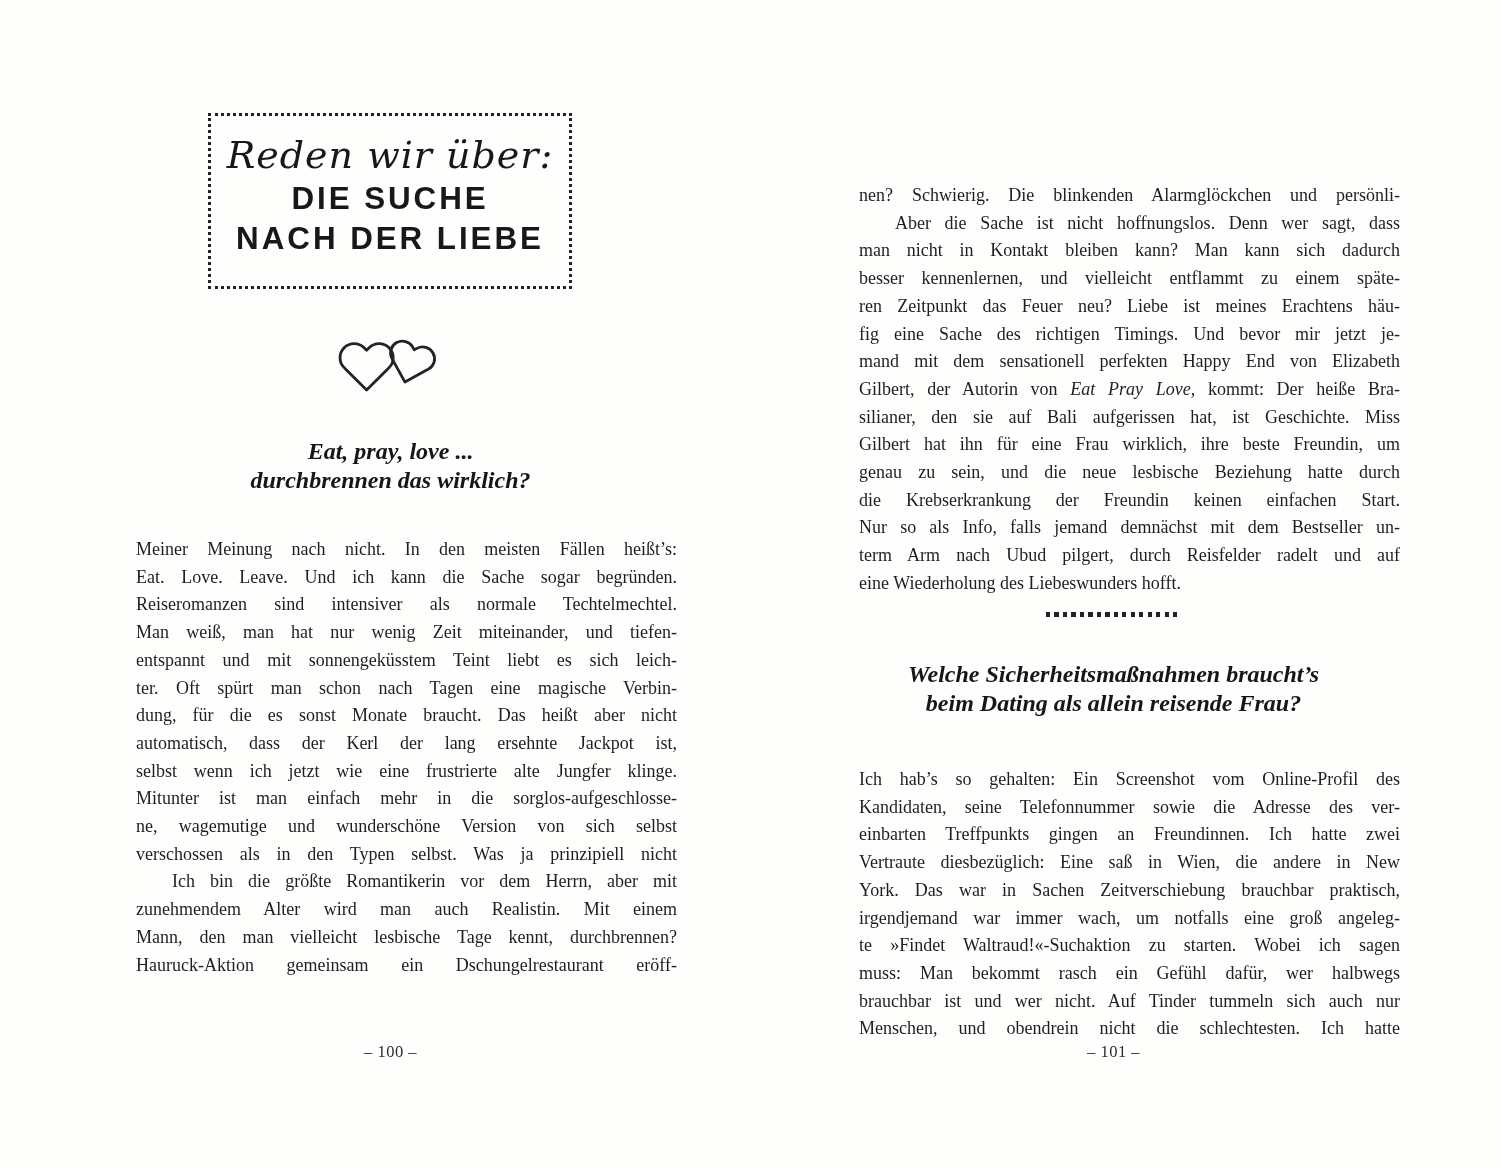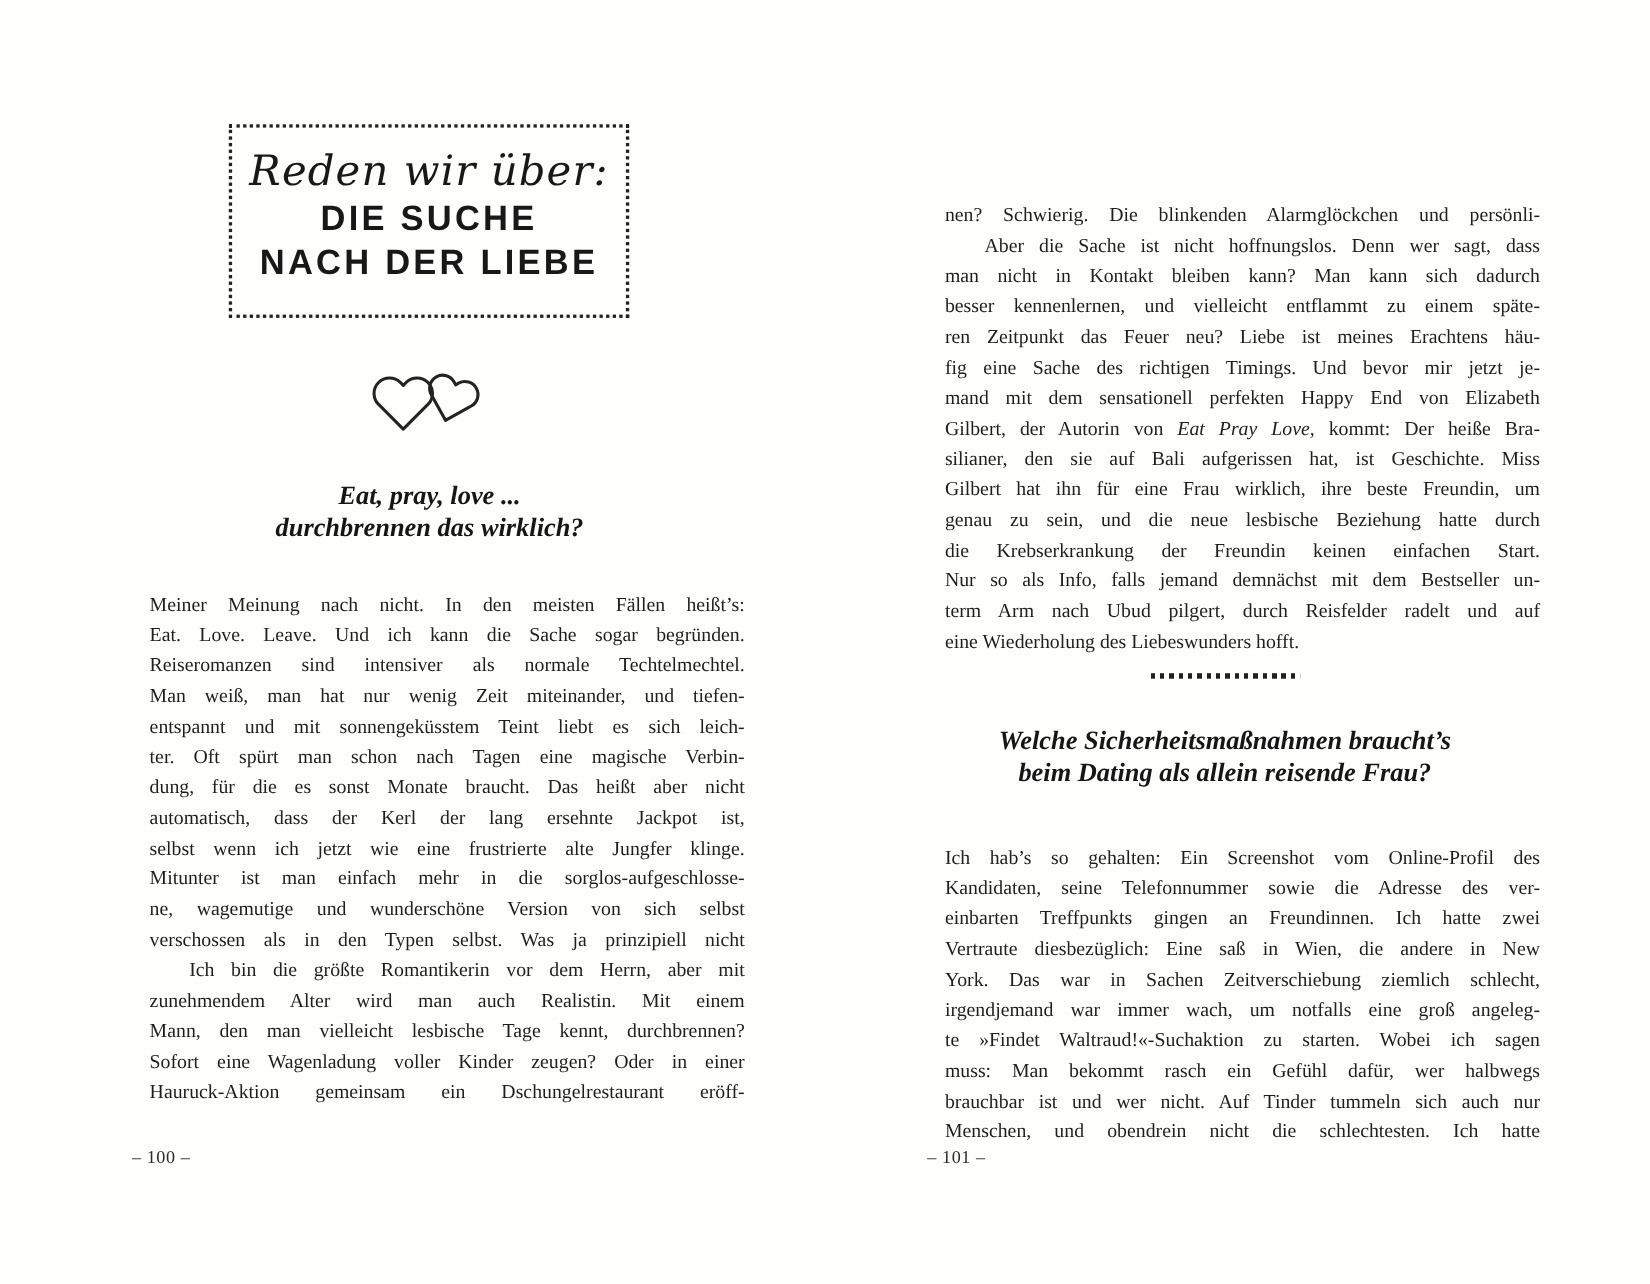--- a/index.html
+++ b/index.html
@@ -30,21 +30,21 @@
   #right-body-bottom{top:724px;}
 
   .line{text-align:justify;text-align-last:justify;white-space:nowrap;}
   .line.last{text-align-last:left;}
   .para.indent .line:first-child{text-indent:36px;}
   em{font-style:italic;}
 
   .dotted-divider{position:absolute;top:612px;left:203px;width:136px;height:5px;
                   background:repeating-linear-gradient(90deg,#212121 0 4px,transparent 4px 8.5px);}
 
-  .page-number{position:absolute;top:1042px;left:0;width:100%;
+  .page-number{position:absolute;top:1042px;left:0;width:100%;text-align:center;
                font-size:16.5px;letter-spacing:.5px;color:#2a2a2a;}
 </style>
 </head>
 <body>
 
 <div class="spread">
 
   <section class="page left">
 
     <div class="chapter-box">
@@ -79,21 +79,20 @@
           <div class="line">automatisch, dass der Kerl der lang ersehnte Jackpot ist,</div>
           <div class="line">selbst wenn ich jetzt wie eine frustrierte alte Jungfer klinge.</div>
           <div class="line">Mitunter ist man einfach mehr in die sorglos-aufgeschlosse-</div>
           <div class="line">ne, wagemutige und wunderschöne Version von sich selbst</div>
           <div class="line">verschossen als in den Typen selbst. Was ja prinzipiell nicht</div>
         </div>
         <div class="para indent">
           <div class="line">Ich bin die größte Romantikerin vor dem Herrn, aber mit</div>
           <div class="line">zunehmendem Alter wird man auch Realistin. Mit einem</div>
           <div class="line">Mann, den man vielleicht lesbische Tage kennt, durchbrennen?</div>
-          <div class="line">Sofort eine Wagenladung voller Kinder zeugen? Oder in einer</div>
           <div class="line">Hauruck-Aktion gemeinsam ein Dschungelrestaurant eröff-</div>
         </div>
       </div>
 
     <div class="page-number">– 100 –</div>
   </section>
 
   <section class="page right">
 
     <div class="body-block" id="right-body-top">
@@ -124,21 +123,21 @@
       <div>Welche Sicherheitsmaßnahmen braucht’s</div>
       <div>beim Dating als allein reisende Frau?</div>
     </div>
 
     <div class="body-block" id="right-body-bottom">
         <div class="para">
           <div class="line">Ich hab’s so gehalten: Ein Screenshot vom Online-Profil des</div>
           <div class="line">Kandidaten, seine Telefonnummer sowie die Adresse des ver-</div>
           <div class="line">einbarten Treffpunkts gingen an Freundinnen. Ich hatte zwei</div>
           <div class="line">Vertraute diesbezüglich: Eine saß in Wien, die andere in New</div>
-          <div class="line">York. Das war in Sachen Zeitverschiebung ziemlich schlecht,</div>
+          <div class="line">York. Das war in Sachen Zeitverschiebung brauchbar praktisch,</div>
           <div class="line">irgendjemand war immer wach, um notfalls eine groß angeleg-</div>
           <div class="line">te »Findet Waltraud!«-Suchaktion zu starten. Wobei ich sagen</div>
           <div class="line">muss: Man bekommt rasch ein Gefühl dafür, wer halbwegs</div>
           <div class="line">brauchbar ist und wer nicht. Auf Tinder tummeln sich auch nur</div>
           <div class="line">Menschen, und obendrein nicht die schlechtesten. Ich hatte</div>
         </div>
       </div>
 
     <div class="page-number">– 101 –</div>
   </section>

